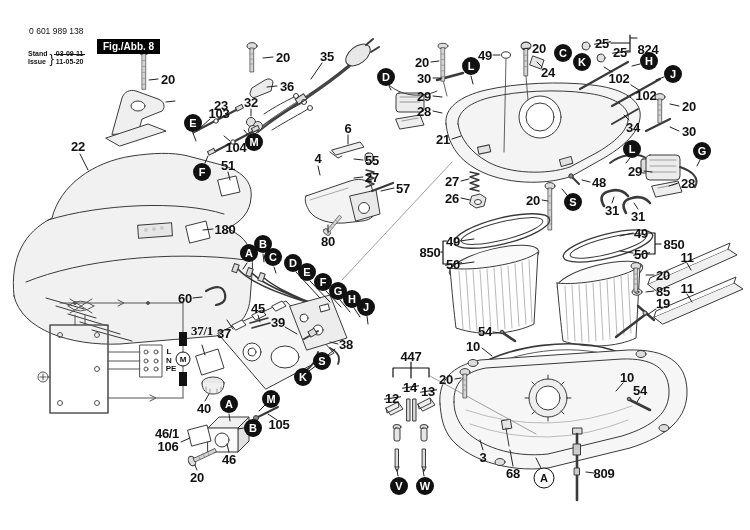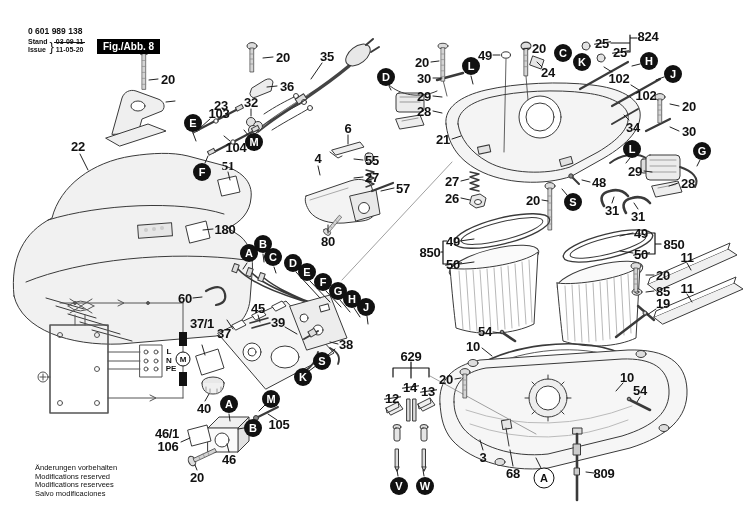--- a/index.html
+++ b/index.html
@@ -12,21 +12,21 @@
   .callout.small{font-size:8px;letter-spacing:0;}
   .struck{position:absolute;}
   .struck::after{content:"";position:absolute;left:-10%;right:-10%;top:45%;
            border-top:1.7px solid #111;transform:rotate(-9deg);}
   .balloon{position:absolute;transform:translate(-50%,-50%);width:18px;height:18px;border-radius:50%;
            background:#111;color:#fff;font-weight:bold;font-size:11px;line-height:1;
            display:flex;align-items:center;justify-content:center;}
   .balloon.outline{background:#fff;color:#111;border:1.6px solid #111;width:19px;height:19px;}
   .balloon.small{width:13px;height:13px;font-size:8px;border-width:1.1px;}
   .titleblock{position:absolute;left:28px;top:26px;color:#111;}
-  .pn{font-size:8.5px;font-weight:bold;margin-bottom:2px;}
+  .pn{font-size:8.5px;font-weight:normal;margin-bottom:14px;text-align:right;}
   .standrow{display:flex;align-items:center;gap:2px;}
   .standcol{font-size:7px;font-weight:bold;line-height:8px;}
   .brace{font-size:13px;font-weight:normal;}
   .datecol{font-size:7px;font-weight:bold;line-height:8px;}
   .datecol .struckdate{position:relative;display:inline-block;}
   .datecol .struckdate::after{content:"";position:absolute;left:-6%;right:-6%;top:45%;
            border-top:1.3px solid #111;}
   .figbox{position:absolute;left:97px;top:39px;background:#000;color:#fff;
            font-size:10px;font-weight:bold;padding:2px 6px;}
   .footer{position:absolute;left:35px;top:464px;color:#111;font-size:7.5px;line-height:8.6px;}
@@ -408,41 +408,41 @@
         <line x1="541" y1="468" x2="536" y2="458"></line>
       </g>
 </svg>
 
 <div id="labels-layer">
       <span class="callout" style="left: 168px; top: 79px;">20</span>
       <span class="callout" style="left: 185px; top: 105px; margin-left: 36px;">23</span>
       <span class="callout" style="left: 78px; top: 146px;">22</span>
       <span class="callout" style="left: 219px; top: 113px;">103</span>
       <span class="callout" style="left: 236px; top: 147px;">104</span>
-      <span class="callout" style="left: 228px; top: 165px; font-family: Liberation Serif, serif;">51</span>
+      <span class="callout" style="left: 228px; top: 165px;">51</span>
       <span class="callout" style="left: 225px; top: 229px;">180</span>
       <span class="callout" style="left: 251px; top: 102px;">32</span>
       <span class="callout" style="left: 287px; top: 86px;">36</span>
       <span class="callout" style="left: 283px; top: 57px;">20</span>
       <span class="callout" style="left: 327px; top: 56px;">35</span>
       <span class="callout" style="left: 348px; top: 128px;">6</span>
       <span class="callout" style="left: 318px; top: 158px;">4</span>
       <span class="callout" style="left: 372px; top: 160px;">55</span>
       <span class="callout" style="left: 372px; top: 177px;">27</span>
       <span class="callout" style="left: 403px; top: 188px;">57</span>
       <span class="callout" style="left: 328px; top: 241px;">80</span>
       <span class="callout" style="left: 422px; top: 62px;">20</span>
       <span class="callout" style="left: 424px; top: 78px;">30</span>
       <span class="callout" style="left: 424px; top: 96px;">29</span>
       <span class="callout" style="left: 424px; top: 111px;">28</span>
       <span class="callout" style="left: 443px; top: 139px;">21</span>
       <span class="callout" style="left: 485px; top: 55px;">49</span>
       <span class="callout" style="left: 539px; top: 48px;">20</span>
       <span class="callout" style="left: 548px; top: 72px;">24</span>
-      <span class="callout" style="left: 648px; top: 36px;">824</span>
+      <span class="callout" style="left: 648px; top: 49px;">824</span>
       <span class="callout struck" style="left: 602px; top: 43px;">25</span>
       <span class="callout struck" style="left: 620px; top: 52px;">25</span>
       <span class="callout" style="left: 619px; top: 78px;">102</span>
       <span class="callout" style="left: 646px; top: 95px;">102</span>
       <span class="callout" style="left: 689px; top: 106px;">20</span>
       <span class="callout" style="left: 689px; top: 131px;">30</span>
       <span class="callout" style="left: 633px; top: 127px;">34</span>
       <span class="callout" style="left: 635px; top: 171px;">29</span>
       <span class="callout" style="left: 688px; top: 183px;">28</span>
       <span class="callout" style="left: 599px; top: 182px;">48</span>
@@ -460,30 +460,30 @@
       <span class="callout" style="left: 674px; top: 244px;">850</span>
       <span class="callout struck" style="left: 641px; top: 254px;">50</span>
       <span class="callout" style="left: 663px; top: 275px;">20</span>
       <span class="callout" style="left: 663px; top: 291px;">85</span>
       <span class="callout" style="left: 663px; top: 303px;">19</span>
       <span class="callout" style="left: 687px; top: 257px;">11</span>
       <span class="callout" style="left: 687px; top: 288px;">11</span>
       <span class="callout" style="left: 185px; top: 298px; text-align: center;">60</span>
       <span class="callout" style="left: 258px; top: 308px;">45</span>
       <span class="callout" style="left: 224px; top: 313px; margin-top: 20px;">37</span>
-      <span class="callout" style="left: 202px; top: 323px;">37/1</span>
+      <span class="callout" style="left: 202px; top: 330px; font-family: Liberation Serif, serif;">37/1</span>
       <span class="callout" style="left: 278px; top: 322px;">39</span>
       <span class="callout" style="left: 346px; top: 344px;">38</span>
       <span class="callout" style="left: 204px; top: 408px;">40</span>
       <span class="callout" style="left: 279px; top: 424px;">105</span>
       <span class="callout" style="left: 167px; top: 433px;">46/1</span>
       <span class="callout" style="left: 168px; top: 446px;">106</span>
       <span class="callout" style="left: 229px; top: 459px;">46</span>
       <span class="callout" style="left: 197px; top: 477px;">20</span>
-      <span class="callout" style="left: 411px; top: 356px;">629</span>
+      <span class="callout" style="left: 411px; top: 356px;">447</span>
       <span class="callout struck" style="left: 392px; top: 398px;">12</span>
       <span class="callout struck" style="left: 410px; top: 387px;">14</span>
       <span class="callout struck" style="left: 428px; top: 391px;">13</span>
       <span class="callout" style="left: 446px; top: 379px;">20</span>
       <span class="callout" style="left: 483px; top: 457px;">3</span>
       <span class="callout" style="left: 513px; top: 473px;">68</span>
       <span class="callout" style="left: 604px; top: 473px;">809</span>
       <span class="callout" style="left: 640px; top: 390px;">54</span>
       <span class="callout" style="left: 627px; top: 377px;">10</span>
       <span class="callout small" style="left: 169px; top: 352px;">L</span>
@@ -530,20 +530,14 @@
     </div>
     <div class="brace">}</div>
     <div class="datecol">
       <div><span class="struckdate">03-09-11</span></div>
       <div>11-05-20</div>
     </div>
   </div>
 </div>
 <div class="figbox">Fig./Abb. 8</div>
 
-<div class="footer">
-  <div>Änderungen vorbehalten</div>
-  <div>Modifications reserved</div>
-  <div>Modifications reservees</div>
-  <div>Salvo modificaciones</div>
+
 </div>
 
-</div>
-
 </body></html>

